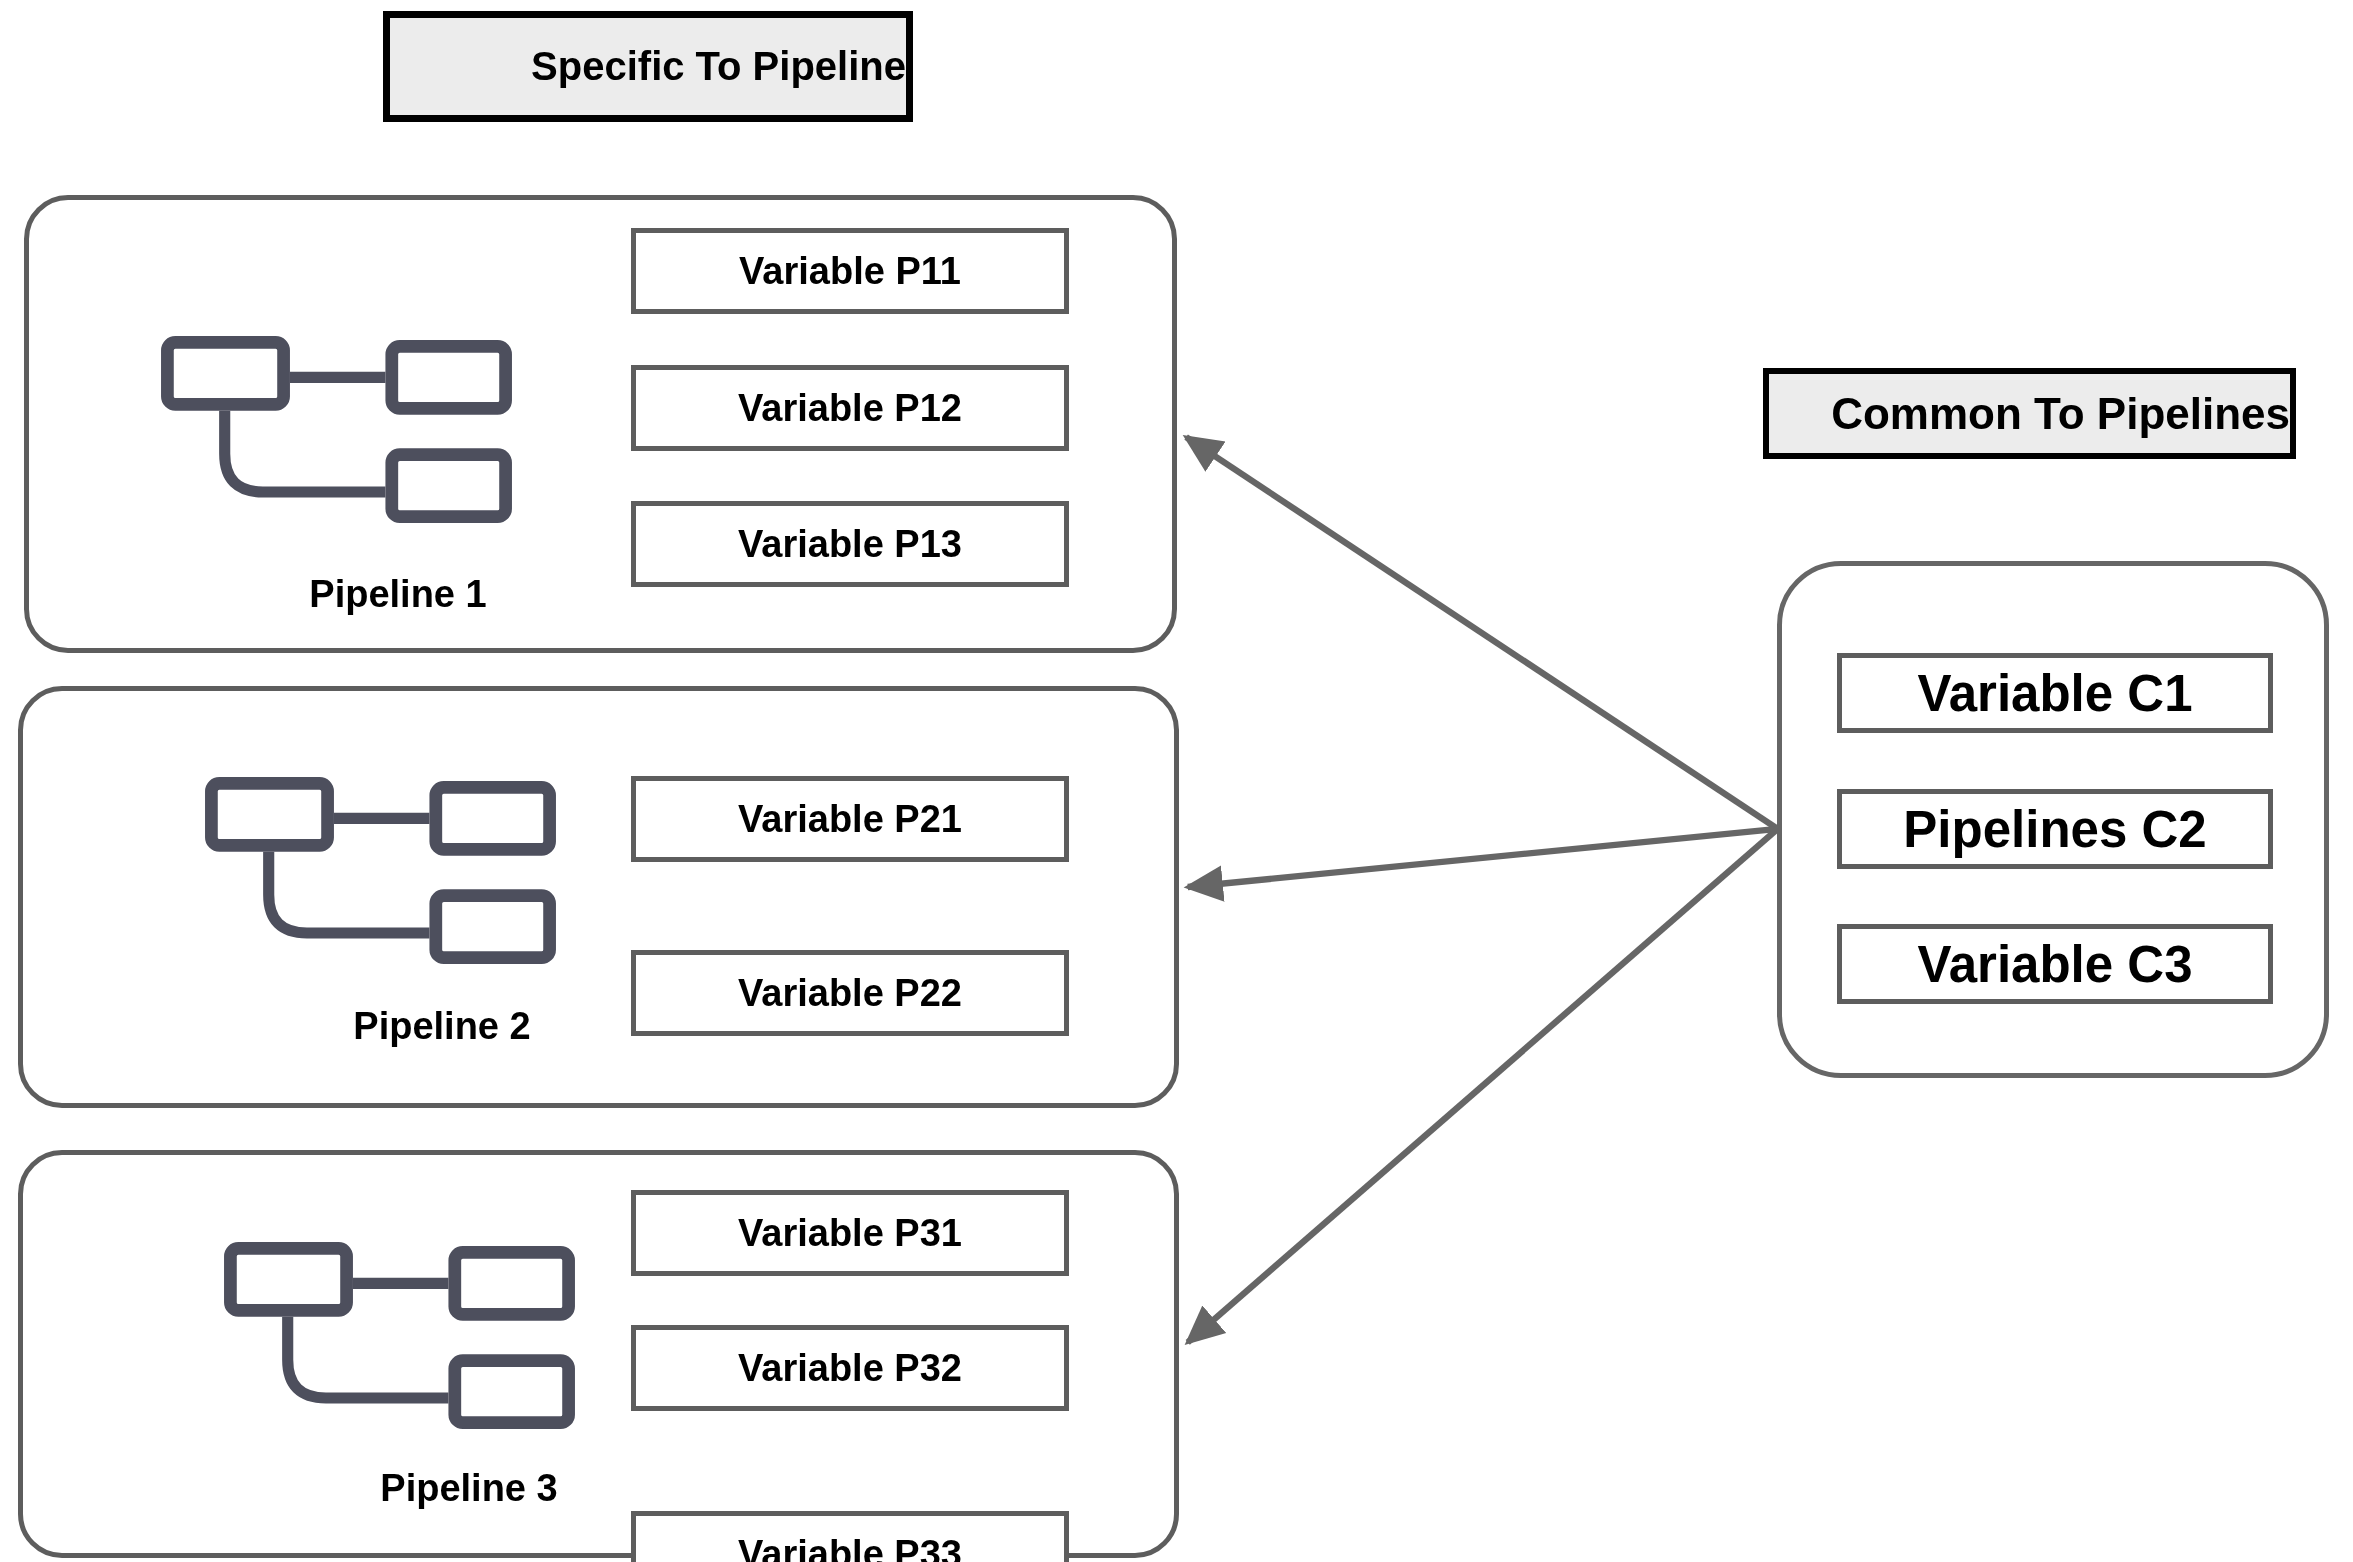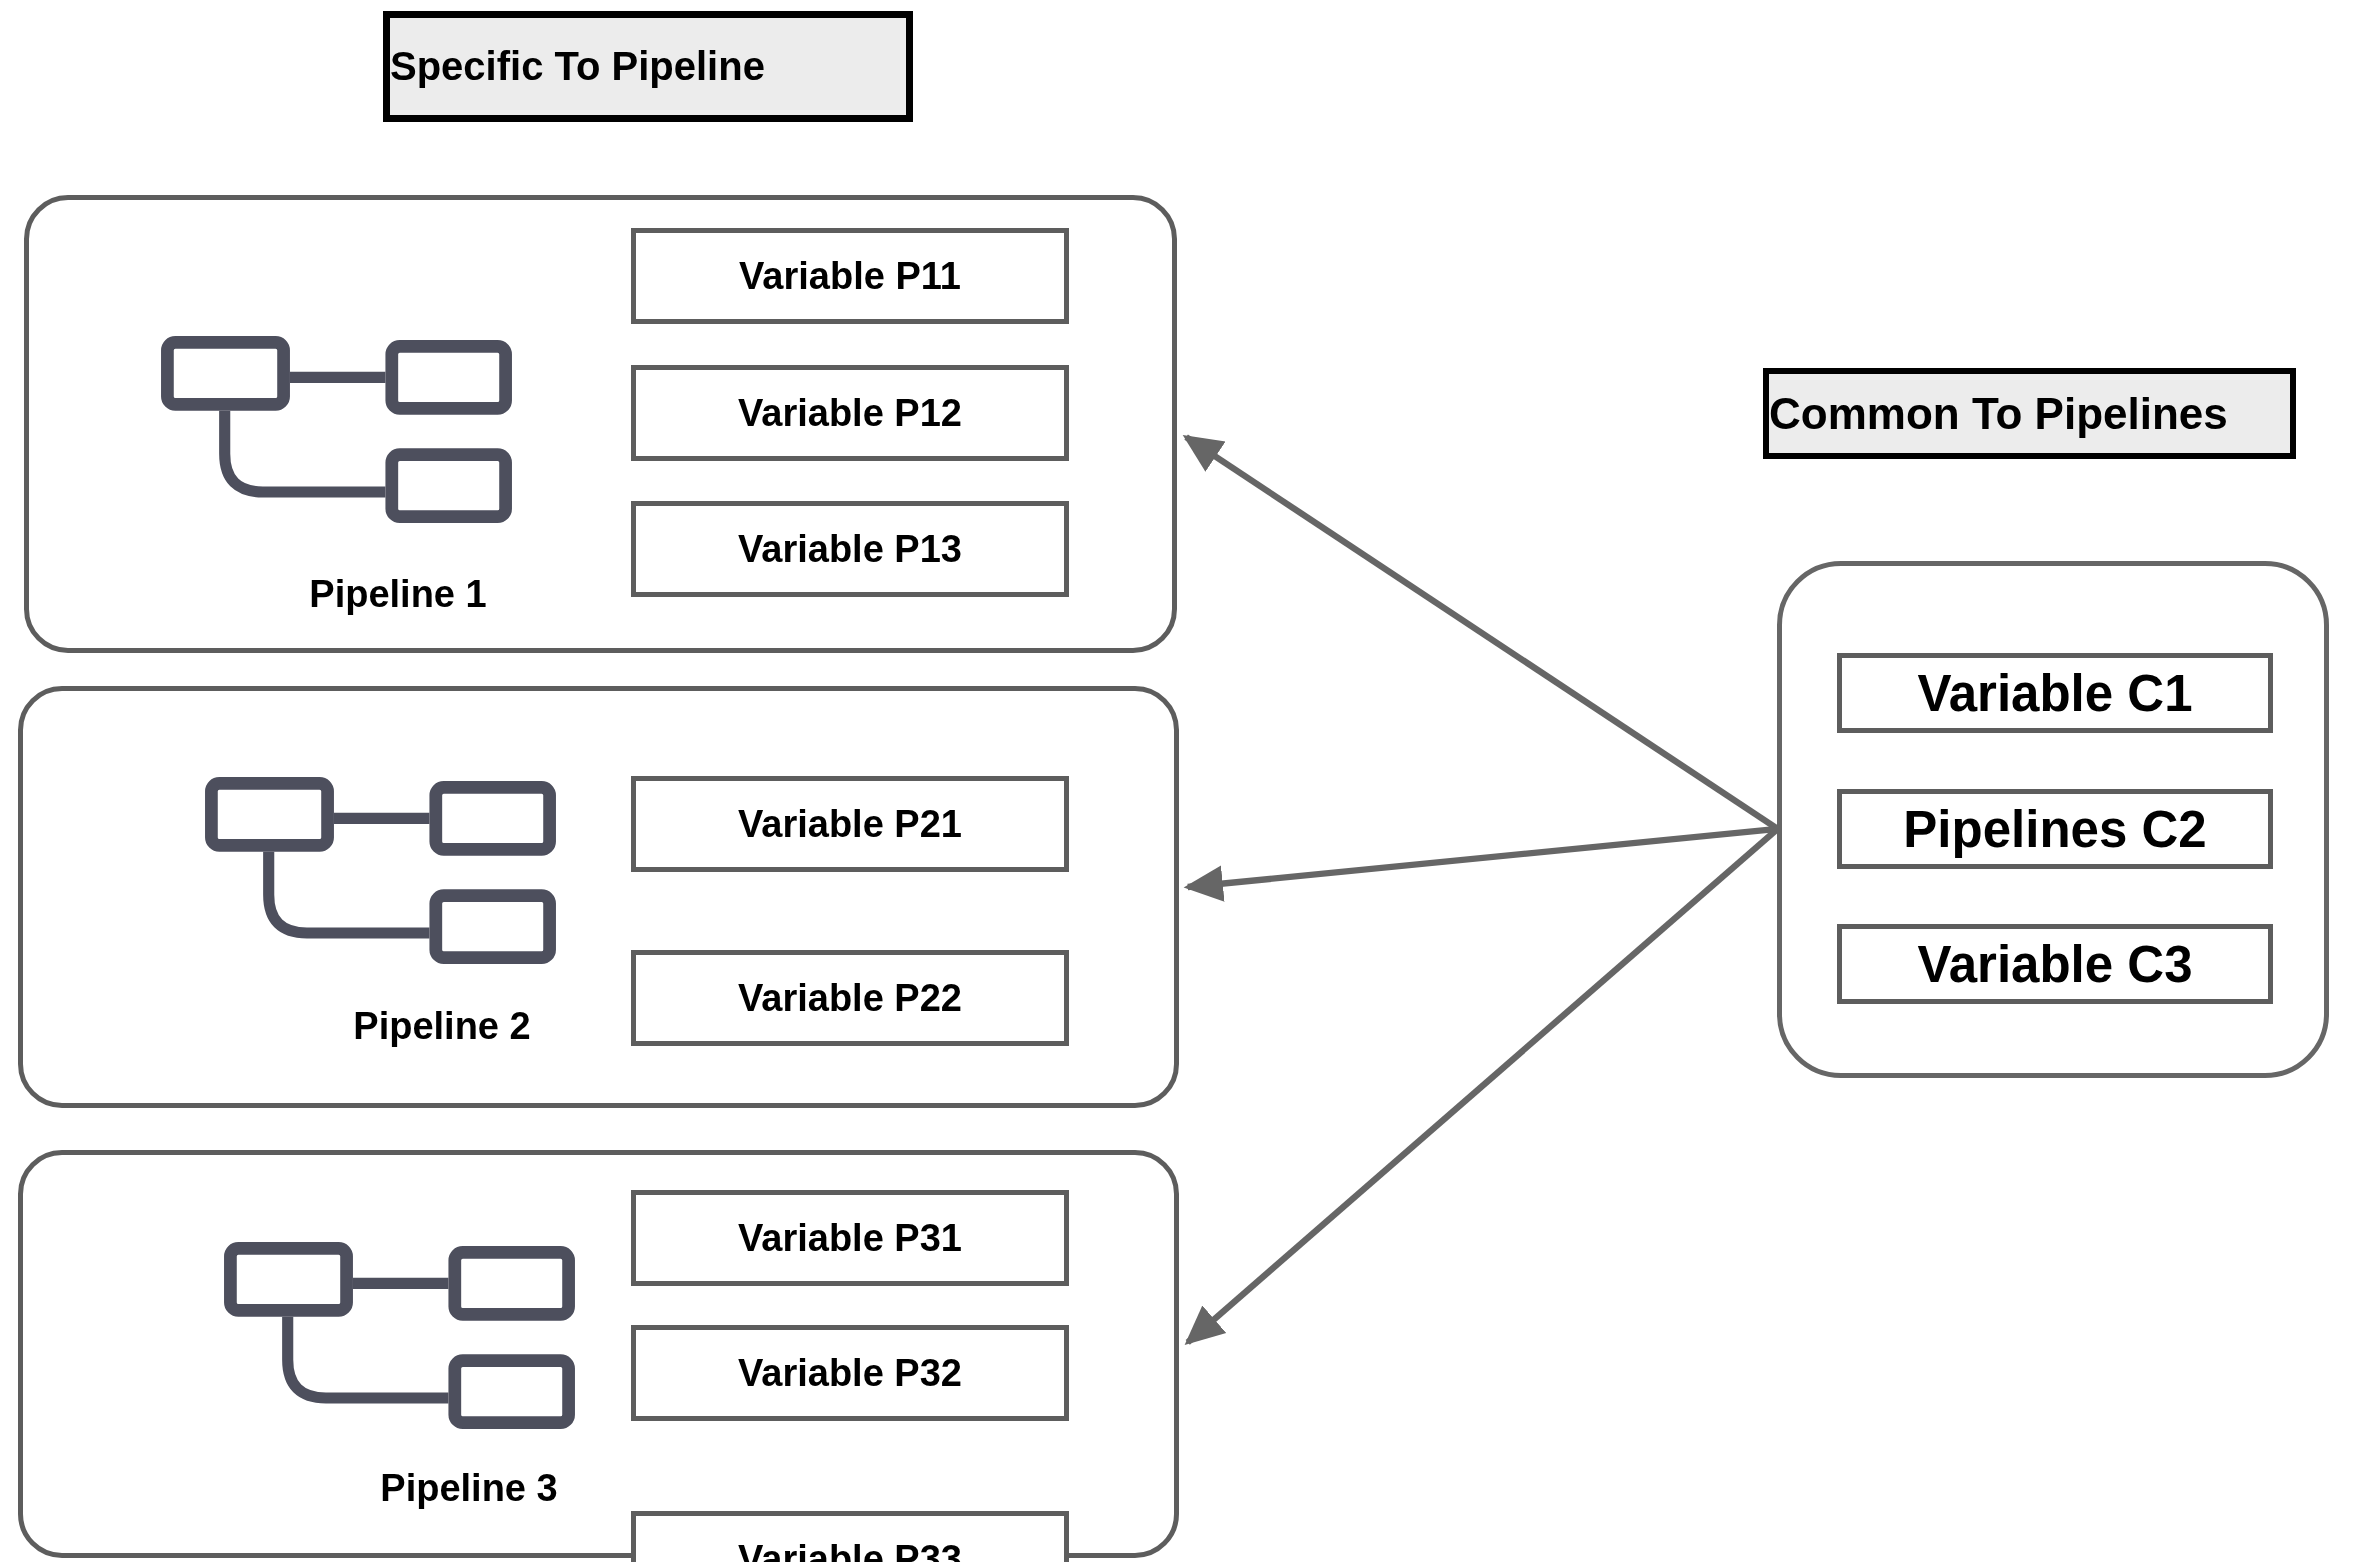--- a/index.html
+++ b/index.html
@@ -17,21 +17,21 @@
     width:2354px;height:1563px;
     background:var(--bg);
     font-family:"Liberation Sans", sans-serif;
     color:var(--text);
     overflow:hidden;
   }
   .hdr{
     position:absolute;
     background:var(--header-bg);
     border:7.2px solid var(--header-border);
-    display:flex;align-items:center;justify-content:flex-start;
+    display:flex;align-items:center;justify-content:flex-end;
     font-weight:bold;
     box-sizing:border-box;
   }
   .hdr.specific{left:383px;top:11px;width:530px;height:111px;font-size:40px;}
   .hdr.common{left:1763px;top:368px;width:533px;height:91px;font-size:44px;border-width:6.4px;}
   .pipeline-box{
     position:absolute;
     border:5.6px solid var(--border-gray);
     border-radius:44px;
     background:var(--bg);
@@ -49,21 +49,21 @@
     box-sizing:border-box;
   }
   .var-box{
     position:absolute;
     border:5.6px solid var(--border-gray);
     background:var(--bg);
     display:flex;align-items:center;justify-content:center;
     font-weight:bold;
     box-sizing:border-box;
   }
-  .var-left{left:631px;width:438px;height:96px;font-size:38px;}
+  .var-left{left:631px;width:438px;height:86px;font-size:38px;}
   .var-right{left:1837px;width:436px;height:80px;font-size:51px;}
   .p11{top:228px;} .p12{top:365px;} .p13{top:501px;}
   .p21{top:776px;} .p22{top:906px;margin-top:44px;}
   .p31{top:1190px;} .p32{top:1325px;} .p33{top:1511px;}
   .c1{top:653px;} .c2{top:789px;} .c3{top:924px;}
   .pipe-label{
     position:absolute;
     width:334px;height:57px;
     display:flex;align-items:center;justify-content:center;
     font-weight:bold;font-size:38px;

